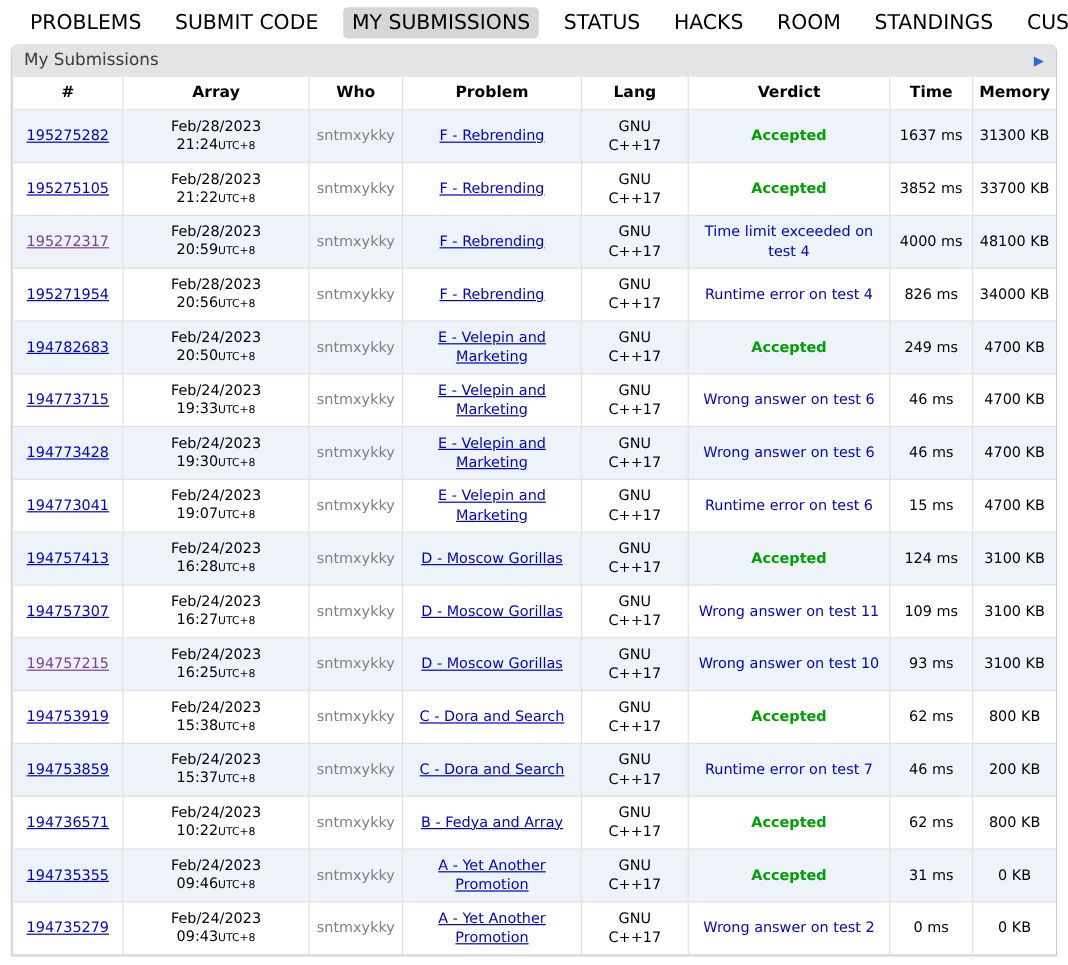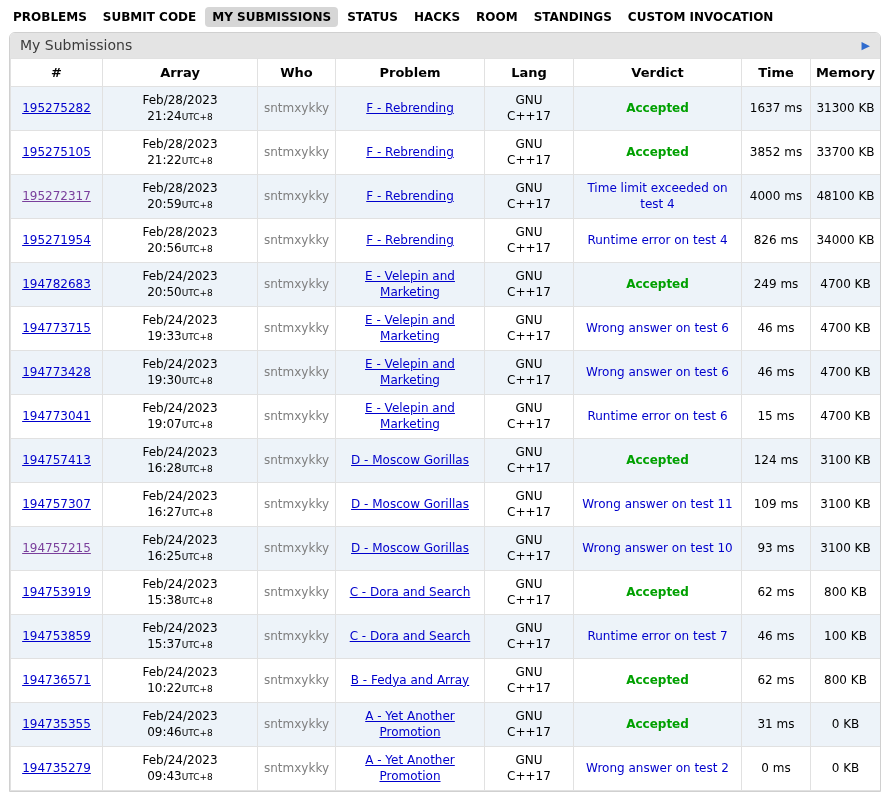--- a/index.html
+++ b/index.html
@@ -21,27 +21,28 @@
     font-family:"DejaVu Sans","Liberation Sans",sans-serif;
     color:#000;
   }
   
   .topnav{
     padding:6px 6px 5px 6px;
     white-space:nowrap;
   }
   .topnav a{
     display:inline-block;
-    font-size:12px;
-    font-weight:bold;
+    font-size:17px;
+    font-weight:normal;
     color:#000;
     text-decoration:none;
     padding:3px 7px;
     margin-right:2px;
     border-radius:4px;
+    margin-left:12px;
   }
   .topnav a.active{
     background:var(--nav-active-bg);
   }
   
   .panel{
     margin:0 9px 6px 9px;
     border:1px solid var(--panel-border);
     border-radius:6px 6px 0 0;
     overflow:hidden;
@@ -323,21 +324,21 @@
             <div>Feb/24/2023</div>
             <div><span>15:37</span><span class="tz">UTC+8</span></div>
           </td>
           <td class="c-who"><span class="who">sntmxykky</span></td>
           <td class="c-problem"><a class="problem-link" href="#">C - Dora and Search</a></td>
           <td class="c-lang">
             <div class="lang-wrap">GNU C++17</div>
           </td>
           <td class="c-verdict"><span class="verdict rejected">Runtime error on test 7</span></td>
           <td class="c-time">46 ms</td>
-          <td class="c-memory">100 KB</td>
+          <td class="c-memory">200 KB</td>
         </tr>
         <tr>
           <td class="c-id"><a class="id-link" href="#">194736571</a></td>
           <td class="c-when">
             <div>Feb/24/2023</div>
             <div><span>10:22</span><span class="tz">UTC+8</span></div>
           </td>
           <td class="c-who"><span class="who">sntmxykky</span></td>
           <td class="c-problem"><a class="problem-link" href="#">B - Fedya and Array</a></td>
           <td class="c-lang">

